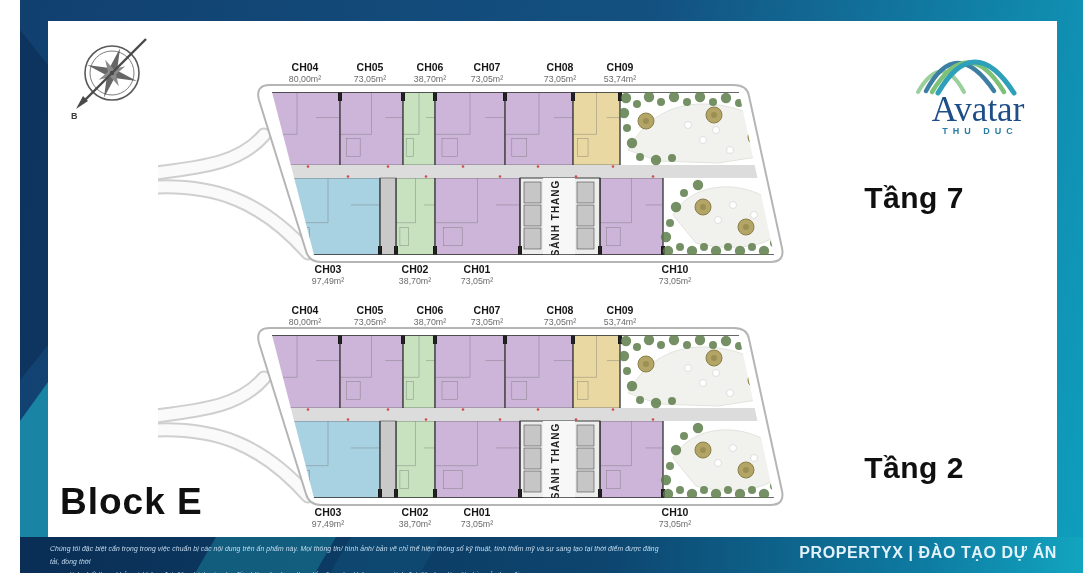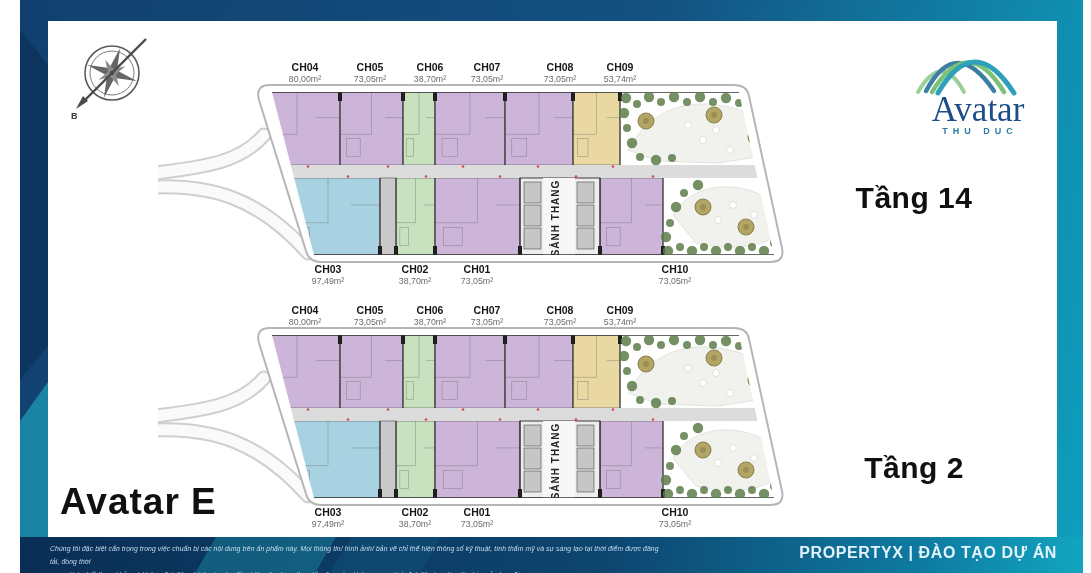--- a/index.html
+++ b/index.html
@@ -488,23 +488,23 @@
         <text x="170" y="218" text-anchor="middle" font-size="10.5" font-weight="bold" fill="#161616">CH03</text>
         <text x="170" y="229" text-anchor="middle" font-size="8.8" fill="#6b6b6b">97,49m²</text>
         <text x="257" y="218" text-anchor="middle" font-size="10.5" font-weight="bold" fill="#161616">CH02</text>
         <text x="257" y="229" text-anchor="middle" font-size="8.8" fill="#6b6b6b">38,70m²</text>
         <text x="319" y="218" text-anchor="middle" font-size="10.5" font-weight="bold" fill="#161616">CH01</text>
         <text x="319" y="229" text-anchor="middle" font-size="8.8" fill="#6b6b6b">73,05m²</text>
         <text x="517" y="218" text-anchor="middle" font-size="10.5" font-weight="bold" fill="#161616">CH10</text>
         <text x="517" y="229" text-anchor="middle" font-size="8.8" fill="#6b6b6b">73,05m²</text>
       </svg>
 
-    <div id="tang13" class="floor-label">Tầng 14</div>
+    <div id="tang13" class="floor-label">Tầng 7</div>
     <div id="tang14" class="floor-label">Tầng 2</div>
-    <div class="block-label">Avatar E</div>
+    <div class="block-label">Block E</div>
   </div>
 
   <div class="footer">
     <div class="fshape1"></div>
     <div class="fshape2"></div>
     <div class="disclaimer">
       <div>Chúng tôi đặc biệt cẩn trọng trong việc chuẩn bị các nội dung trên ấn phẩm này. Mọi thông tin/ hình ảnh/ bản vẽ chỉ thể hiện thông số kỹ thuật, tính thẩm mỹ và sự sáng tạo tại thời điểm được đăng tải, đồng thời</div>
       <div>mang tính chất tham khảo và không đại diện chính xác cho điều kiện xây dựng thực tế, cũng như không mang tính đại diện hay là một phần của hợp đồng.</div>
     </div>
     <div class="brand-footer">PROPERTYX | ĐÀO TẠO DỰ ÁN</div>

